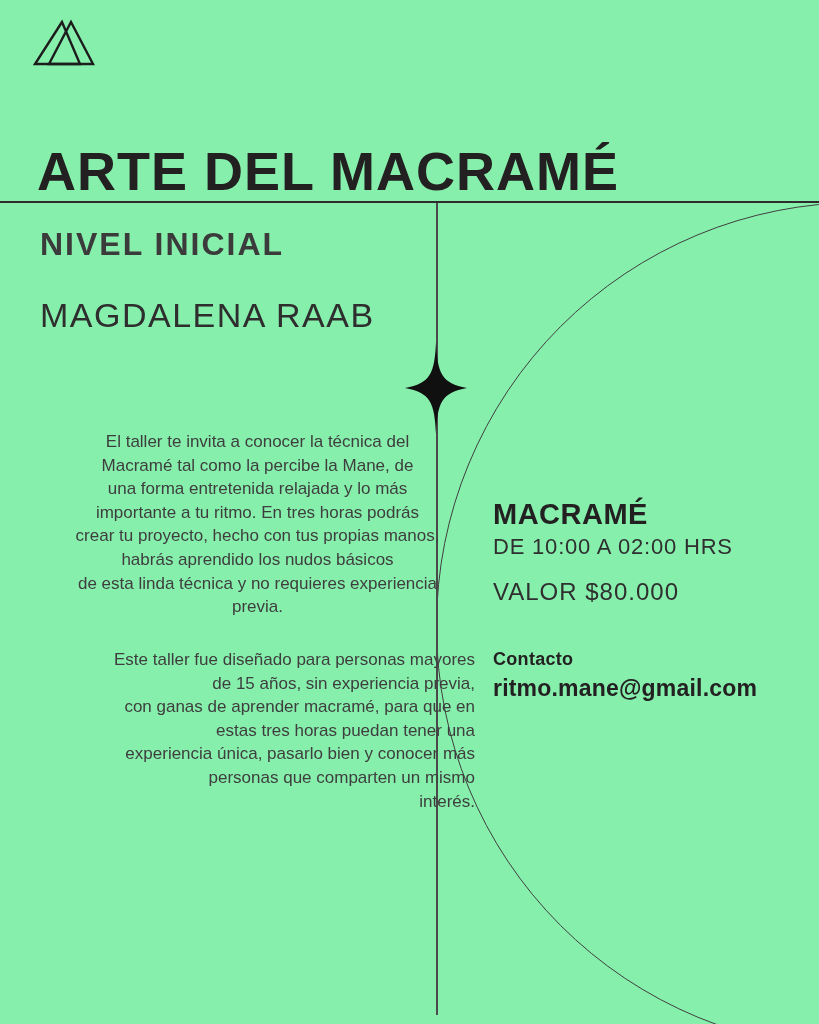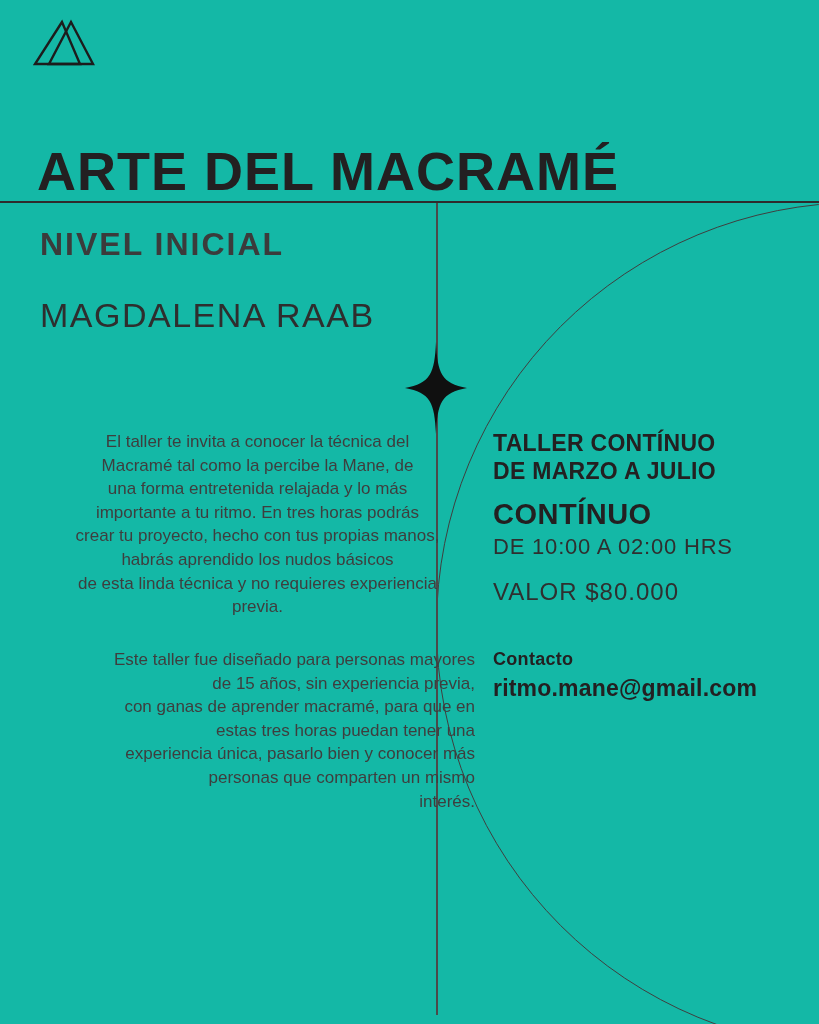--- a/index.html
+++ b/index.html
@@ -4,21 +4,21 @@
 <style>
   html, body {
     margin: 0;
     padding: 0;
     background: #ffffff;
   }
   .poster {
     position: relative;
     width: 819px;
     height: 1024px;
-    background: #14b8a6;
+    background: #86efac;
     overflow: hidden;
     font-family: "Liberation Sans", sans-serif;
     color: #232021;
   }
   .abs { position: absolute; }
 
   
   .hline {
     left: 0; top: 201px;
     width: 819px; height: 2px;
@@ -165,21 +165,19 @@
 de esta linda técnica y no requieres experiencia
 previa.</p>
   <p class="abs body-text p2">Este taller fue diseñado para personas mayores
 de 15 años, sin experiencia previa,
 con ganas de aprender macramé, para que en
 estas tres horas puedan tener una
 experiencia única, pasarlo bien y conocer más
 personas que comparten un mismo
 interés.</p>
 
-  <div class="abs sched">TALLER CONTÍNUO
-DE MARZO A JULIO</div>
-  <div class="abs day">CONTÍNUO</div>
+  <div class="abs day">MACRAMÉ</div>
   <div class="abs hours">DE 10:00 A 02:00 HRS</div>
   <div class="abs price">VALOR $80.000</div>
   <div class="abs contact-label">Contacto</div>
   <div class="abs contact-email">ritmo.mane@gmail.com</div>
 
 </div>
 
 </body></html>

